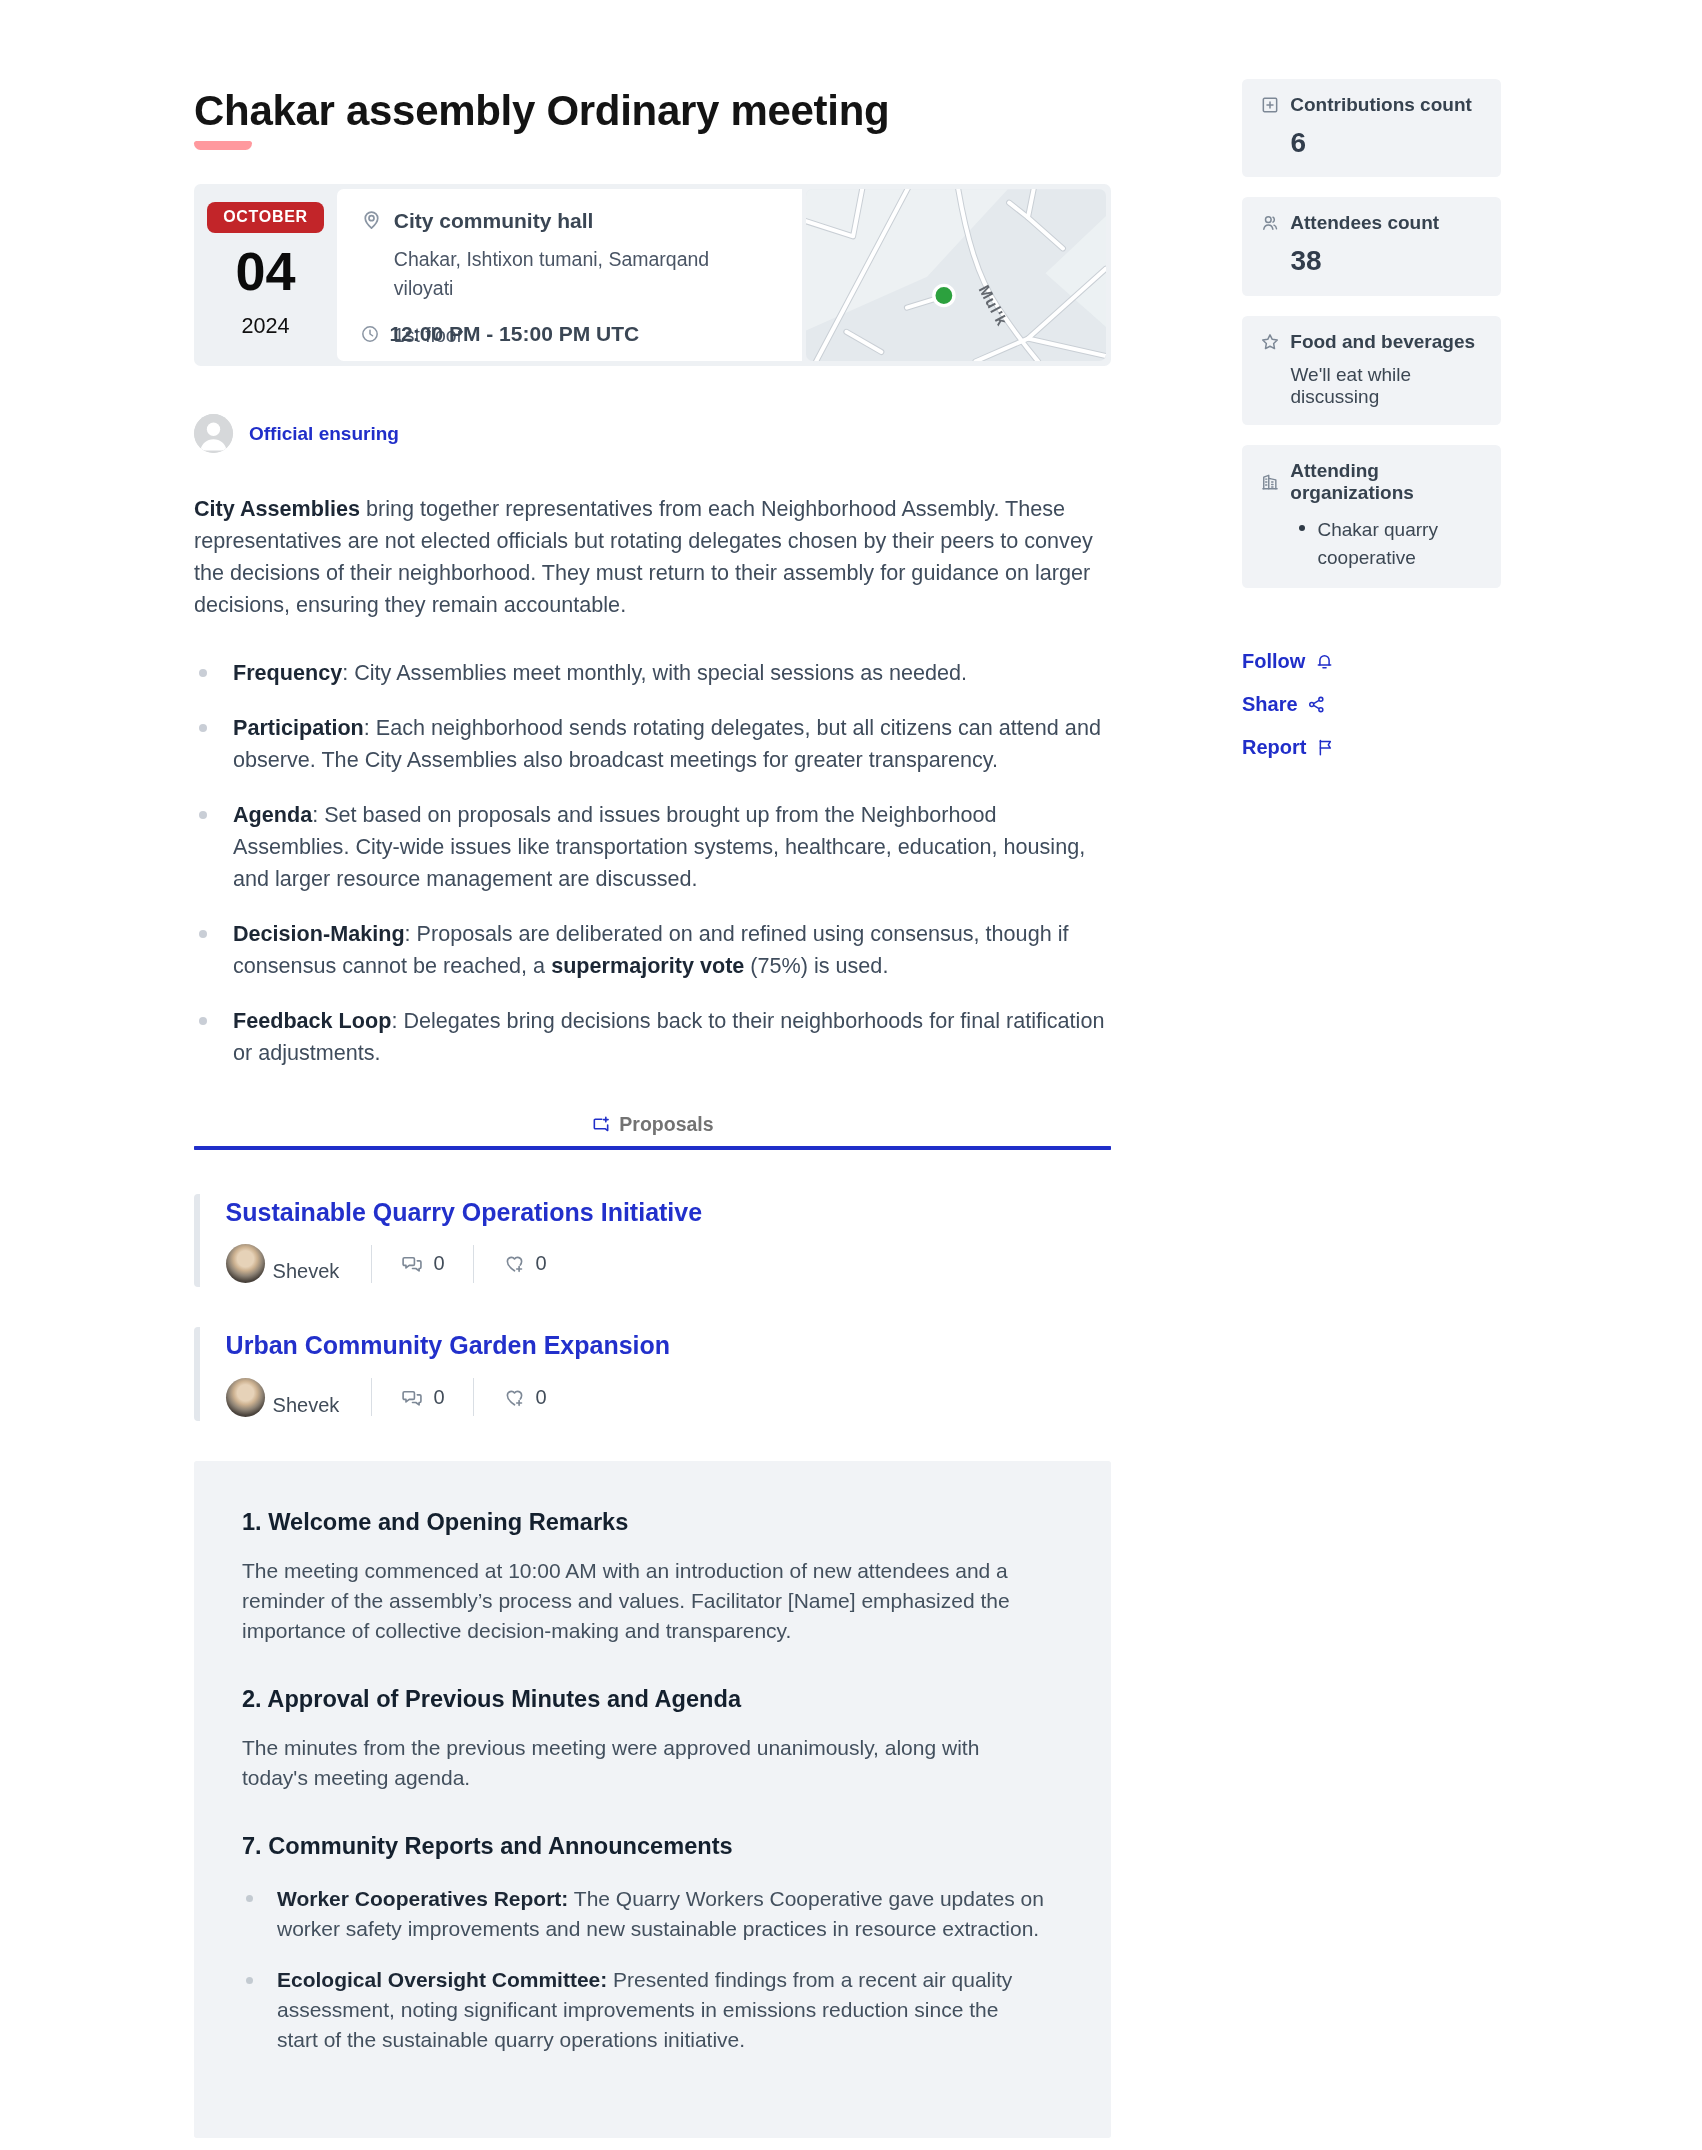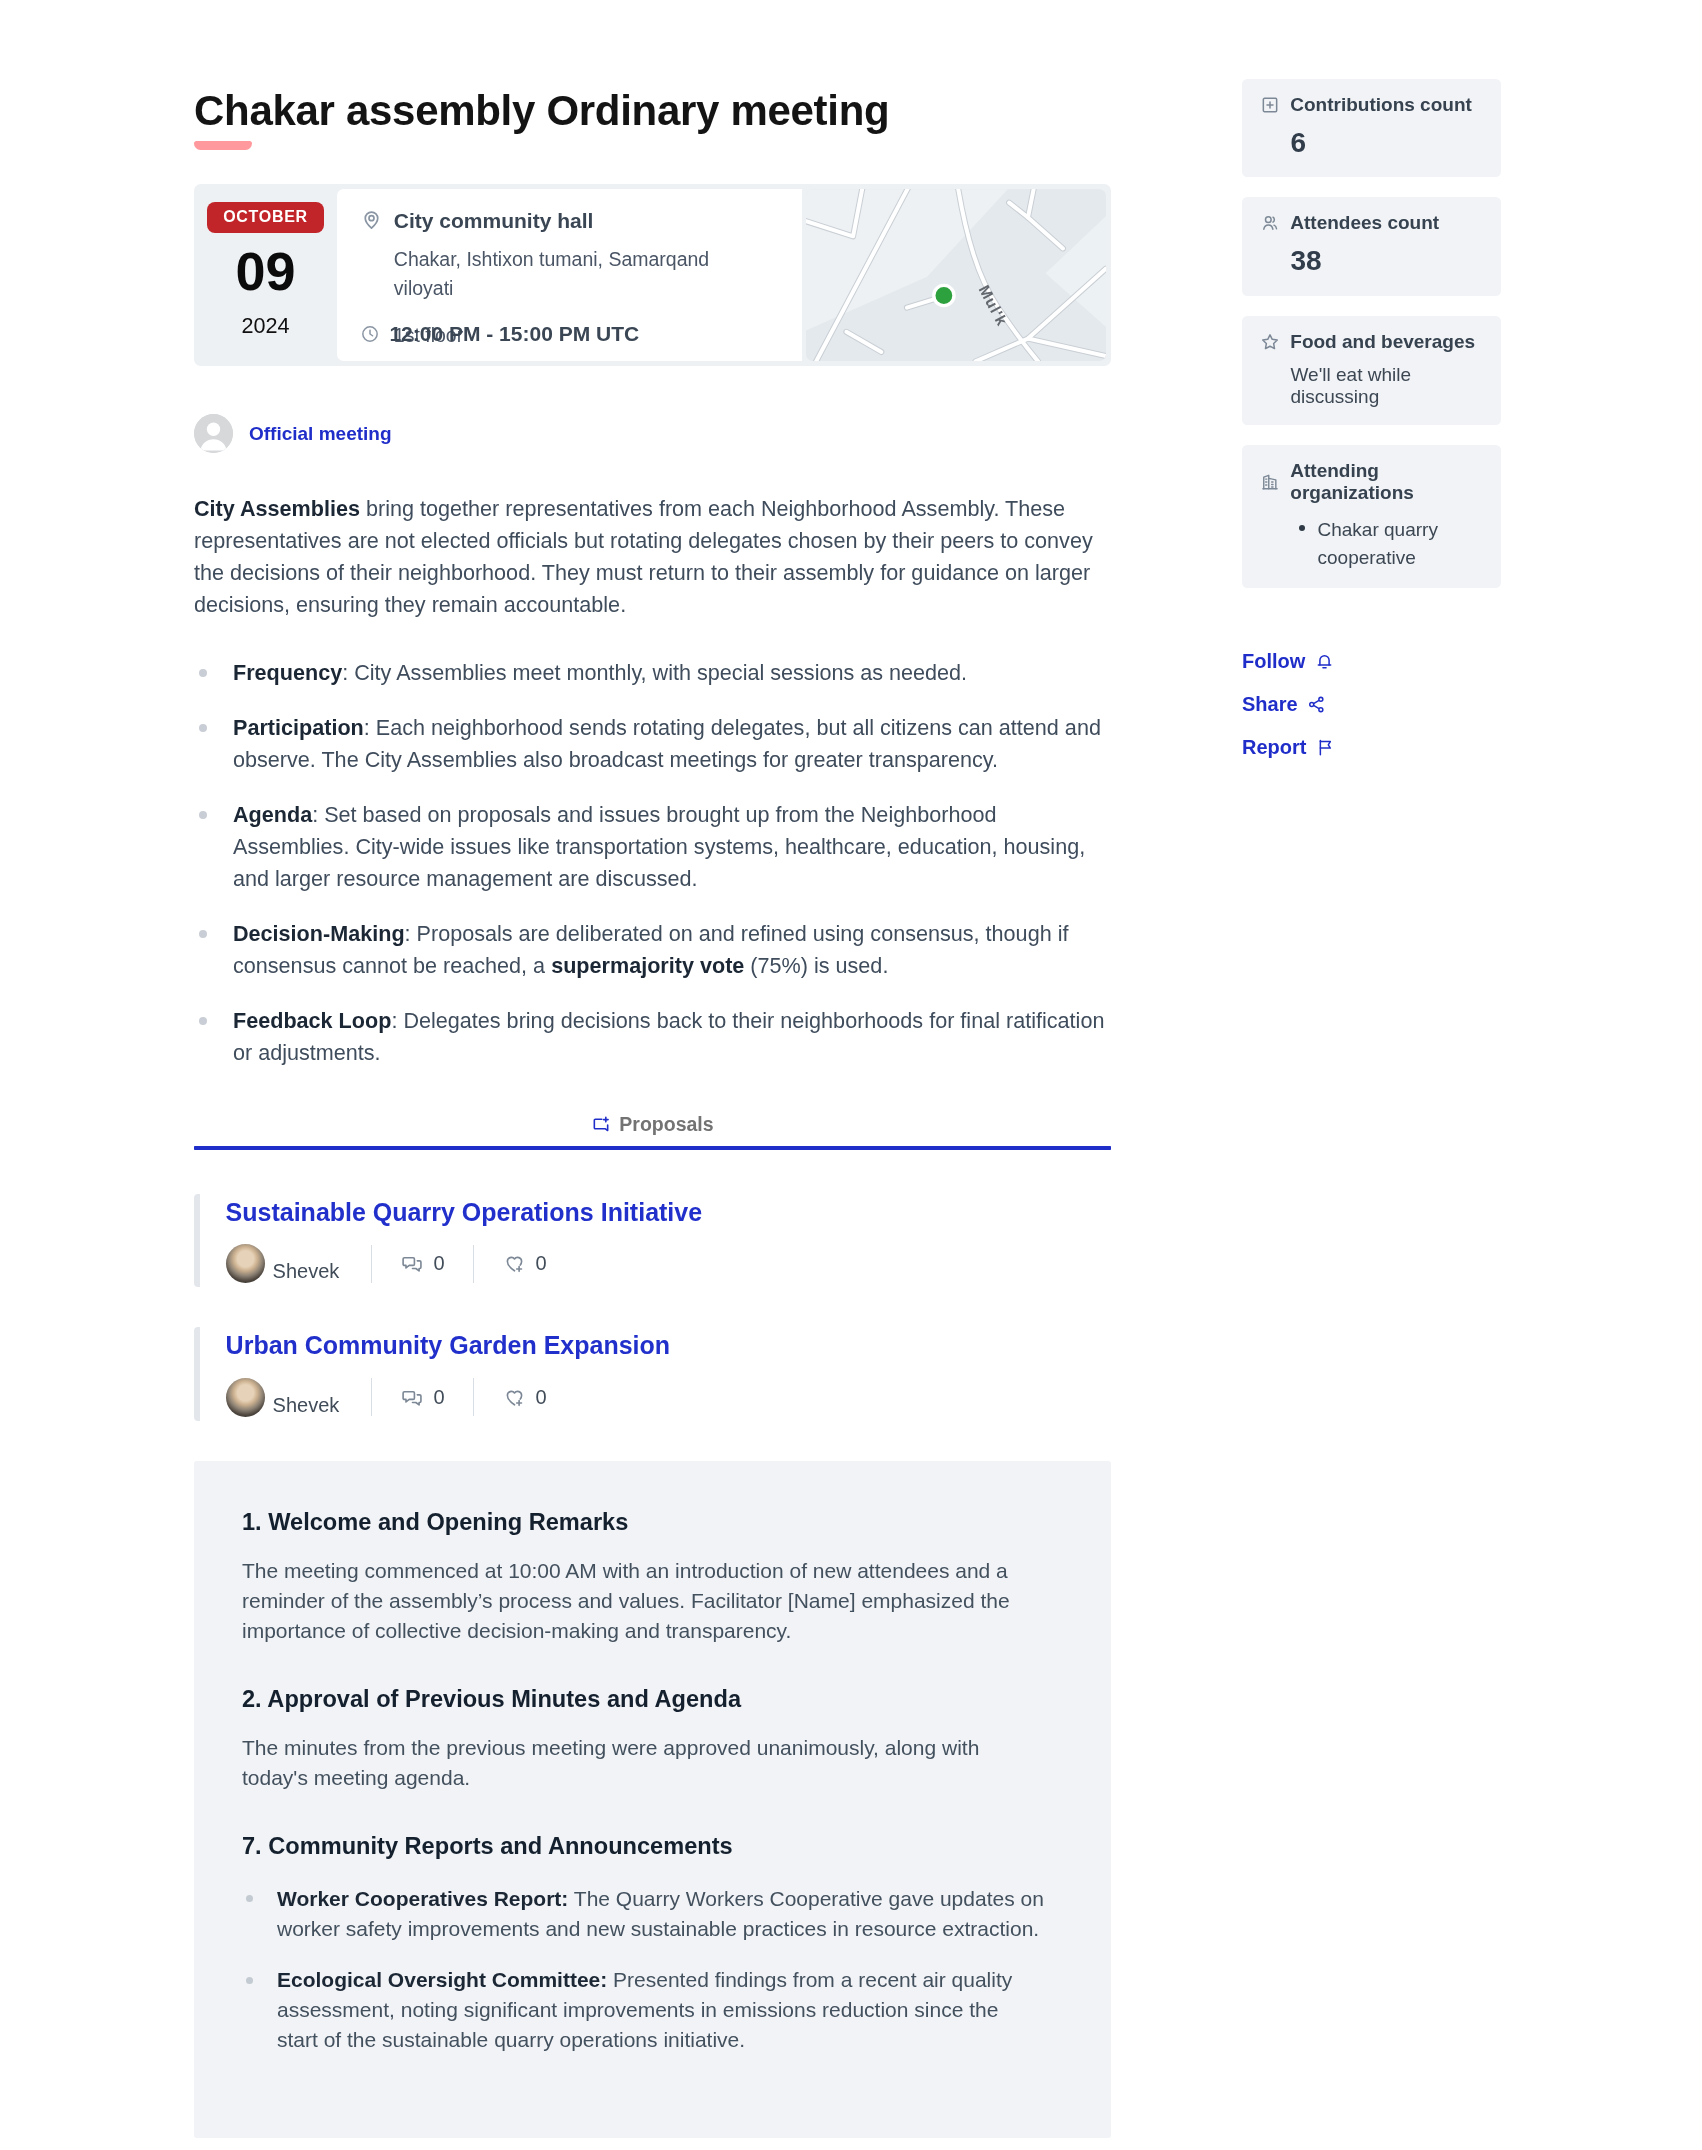--- a/index.html
+++ b/index.html
@@ -100,21 +100,21 @@
 <div class="wrap">
 
   <main class="main">
 
     <h1 class="title">Chakar assembly Ordinary meeting</h1>
     <div class="title-underline"></div>
 
     <section class="meeting-card">
       <div class="date-panel">
         <div class="month-badge">OCTOBER</div>
-        <div class="day">09</div>
+        <div class="day">04</div>
         <div class="year">2024</div>
       </div>
       <div class="info-panel">
         <div class="loc-row">
           <span class="icn i34 c-gray2">
             <svg viewBox="0 0 24 24" stroke="currentColor" fill="none" stroke-width="1.8" stroke-linecap="round" stroke-linejoin="round">
               <path d="M12 21s-6.5-5.6-6.5-10.2a6.5 6.5 0 1 1 13 0C18.5 15.4 12 21 12 21z"></path>
                 <circle cx="12" cy="10.6" r="2.6"></circle>
             </svg>
           </span>
@@ -161,21 +161,21 @@
     </section>
 
     <div class="official-row">
       <span class="avatar-default">
         <svg viewBox="0 0 24 24">
           <circle cx="12" cy="12" r="12" fill="#d6d8da"></circle>
           <circle cx="12" cy="9.4" r="4.1" fill="#ffffff"></circle>
           <path d="M3.8 22.5c1-4.4 4.1-6.9 8.2-6.9s7.2 2.5 8.2 6.9z" fill="#ffffff"></path>
         </svg>
       </span>
-      <span class="official-label">Official meeting</span>
+      <span class="official-label">Official ensuring</span>
     </div>
 
     <p class="intro" id="intro"><span class="b">City Assemblies</span><span> bring together representatives from each Neighborhood Assembly. These representatives are not elected officials but rotating delegates chosen by their peers to convey the decisions of their neighborhood. They must return to their assembly for guidance on larger decisions, ensuring they remain accountable.</span></p>
     <ul class="desc-list" id="desc-list">
         <li><span class="b">Frequency</span><span>: City Assemblies meet monthly, with special sessions as needed.</span></li>
         <li><span class="b">Participation</span><span>: Each neighborhood sends rotating delegates, but all citizens can attend and observe. The City Assemblies also broadcast meetings for greater transparency.</span></li>
         <li><span class="b">Agenda</span><span>: Set based on proposals and issues brought up from the Neighborhood Assemblies. City-wide issues like transportation systems, healthcare, education, housing, and larger resource management are discussed.</span></li>
         <li><span class="b">Decision-Making</span><span>: Proposals are deliberated on and refined using consensus, though if consensus cannot be reached, a </span><span class="b">supermajority vote</span><span> (75%) is used.</span></li>
         <li><span class="b">Feedback Loop</span><span>: Delegates bring decisions back to their neighborhoods for final ratification or adjustments.</span></li>
       </ul>

